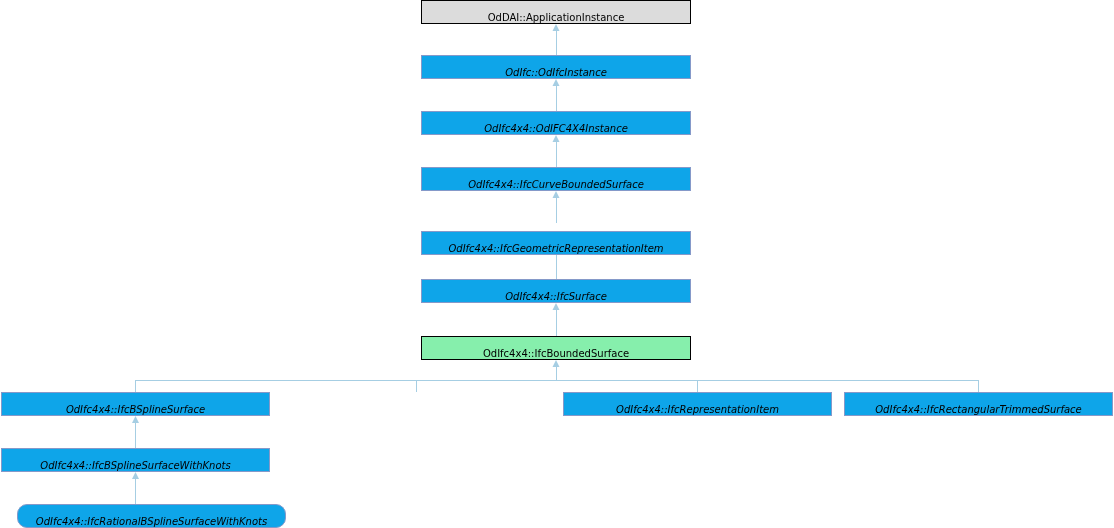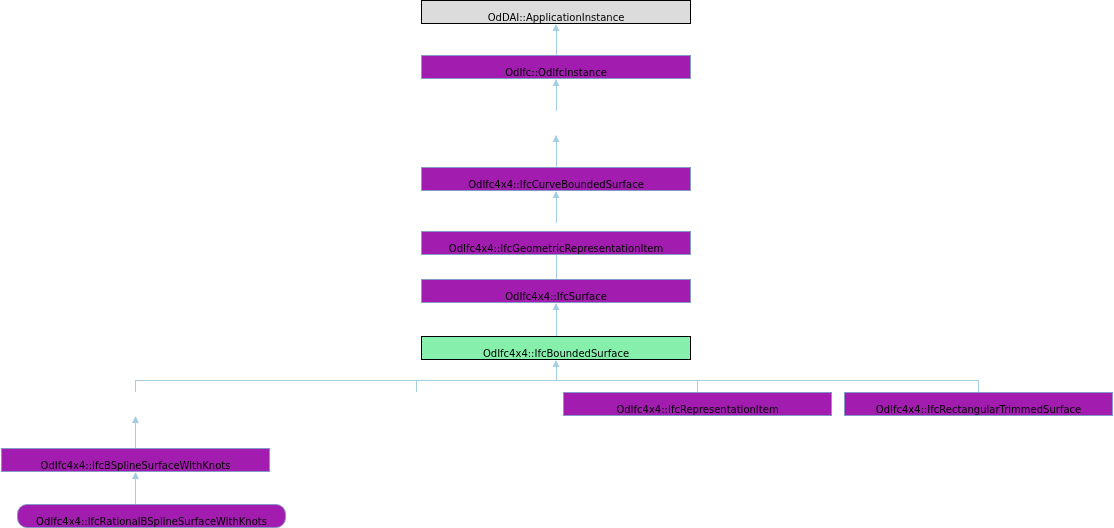--- a/index.html
+++ b/index.html
@@ -23,22 +23,23 @@
     justify-content:center;
     height:24px;
     font-size:10px;
     line-height:1;
     color:#000000;
     white-space:nowrap;
     letter-spacing:0px;
     z-index:2;
   }
   .node.normal{
-    background:#a21caf;
+    background:#0ea5e9;
     border:1px solid #8599c9;
+    font-style:italic;
   }
   .node.root{
     background:#dcdcdc;
     border:1px solid #000000;
   }
   .node.current{
     background:#86efac;
     border:1px solid #000000;
   }
   .node .lbl{
@@ -75,31 +76,37 @@
       <polygon points="132,423 139,423 135.5,416" fill="#a6cee3"></polygon>
       <line x1="135.5" y1="479" x2="135.5" y2="504" stroke="#a6cee3" stroke-width="1" shape-rendering="crispEdges"></line>
       <polygon points="132,479 139,479 135.5,472" fill="#a6cee3"></polygon>
     </svg>
 <div class="node root" style="left: 421px; top: 0px; width: 270px;">
       <span class="lbl">OdDAI::ApplicationInstance</span>
     </div>
     <div class="node normal" style="left: 421px; top: 55px; width: 270px;">
       <span class="lbl">OdIfc::OdIfcInstance</span>
     </div>
+    <div class="node normal" style="left: 421px; top: 111px; width: 270px;">
+      <span class="lbl">OdIfc4x4::OdIFC4X4Instance</span>
+    </div>
     <div class="node normal" style="left: 421px; top: 167px; width: 270px;">
       <span class="lbl">OdIfc4x4::IfcCurveBoundedSurface</span>
     </div>
     <div class="node normal" style="left: 421px; top: 231px; width: 270px;">
       <span class="lbl">OdIfc4x4::IfcGeometricRepresentationItem</span>
     </div>
     <div class="node normal" style="left: 421px; top: 279px; width: 270px;">
       <span class="lbl">OdIfc4x4::IfcSurface</span>
     </div>
     <div class="node current" style="left: 421px; top: 336px; width: 270px;">
       <span class="lbl">OdIfc4x4::IfcBoundedSurface</span>
+    </div>
+    <div class="node normal" style="left: 1px; top: 392px; width: 269px;">
+      <span class="lbl">OdIfc4x4::IfcBSplineSurface</span>
     </div>
     <div class="node normal" style="left: 563px; top: 392px; width: 269px;">
       <span class="lbl">OdIfc4x4::IfcRepresentationItem</span>
     </div>
     <div class="node normal" style="left: 844px; top: 392px; width: 269px;">
       <span class="lbl">OdIfc4x4::IfcRectangularTrimmedSurface</span>
     </div>
     <div class="node normal" style="left: 1px; top: 448px; width: 269px;">
       <span class="lbl">OdIfc4x4::IfcBSplineSurfaceWithKnots</span>
     </div>

